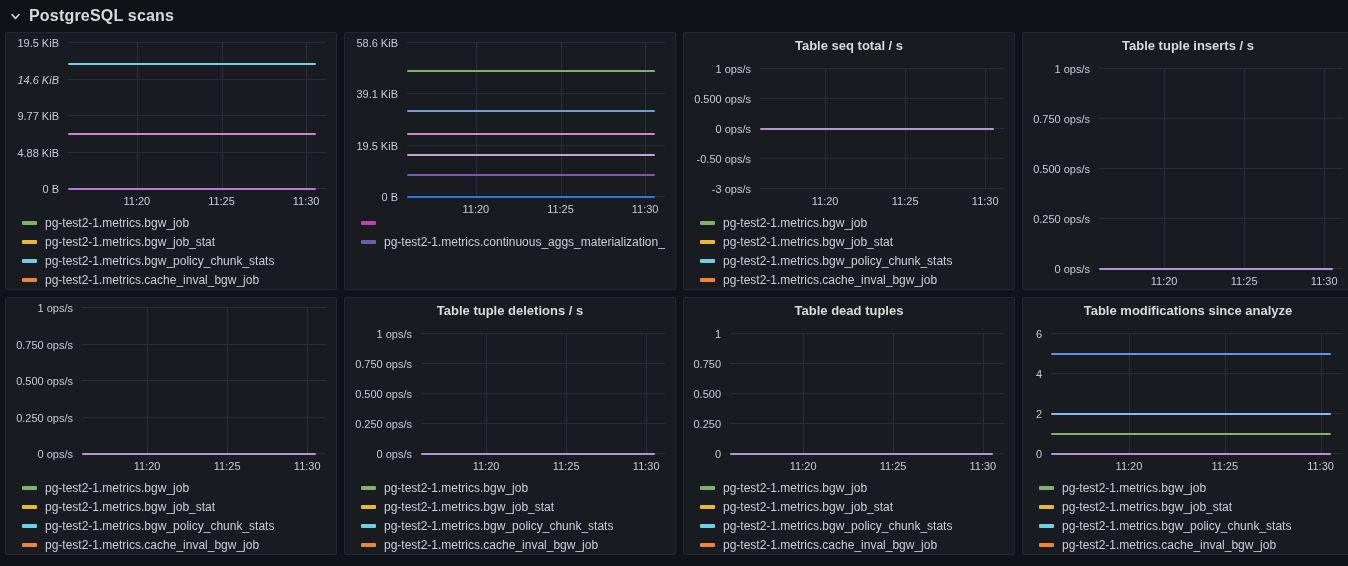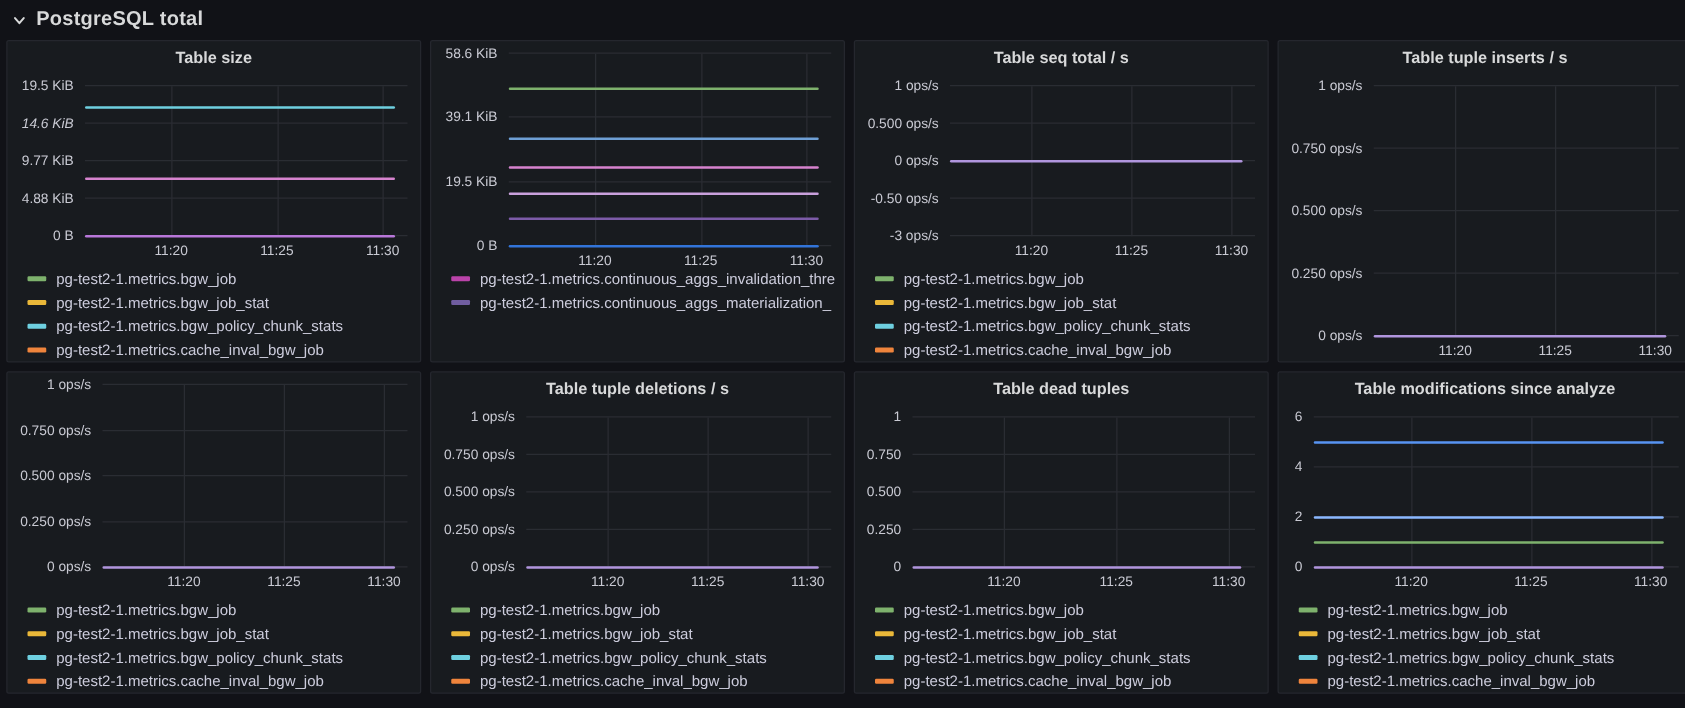--- a/index.html
+++ b/index.html
@@ -85,26 +85,25 @@
 </style>
 </head>
 <body>
 
 <div class="row-header">
   <span class="chev">
     <svg width="11" height="11" viewBox="0 0 11 11">
         <polyline points="2,3.5 5.5,7.5 9,3.5" fill="none" stroke="#d8d9da" stroke-width="1.6" stroke-linecap="round" stroke-linejoin="round"></polyline>
       </svg>
   </span>
-  <span class="row-title">PostgreSQL total</span>
+  <span class="row-title">PostgreSQL scans</span>
 </div>
 
 <div class="grid">
   <section class="panel">
-    <h2 class="panel-title">Table size</h2>
     <div class="chart">
         <div class="yaxis">
           <span class="ytick" style="top: 0%;">19.5 KiB</span>
           <span class="ytick" style="top: 25%; font-style: italic;">14.6 KiB</span>
           <span class="ytick" style="top: 50%;">9.77 KiB</span>
           <span class="ytick" style="top: 75%;">4.88 KiB</span>
           <span class="ytick" style="top: 100%;">0 B</span>
         </div>
         <div class="area">
           <div class="hgrid" style="top: calc(0% - 1px);"></div>
@@ -169,21 +168,20 @@
         </div>
         <div class="xaxis">
           <span class="xtick" style="left: 26.7%;">11:20</span>
           <span class="xtick" style="left: 59.5%;">11:25</span>
           <span class="xtick" style="left: 92.3%;">11:30</span>
         </div>
       </div>
     <div class="legend clipped">
         <div class="legend-item">
           <span class="swatch" style="background: rgb(186, 67, 169);"></span>
-          <span class="lbl">pg-test2-1.metrics.continuous_aggs_invalidation_thre</span>
         </div>
         <div class="legend-item">
           <span class="swatch" style="background: rgb(112, 93, 160);"></span>
           <span class="lbl">pg-test2-1.metrics.continuous_aggs_materialization_</span>
         </div>
       </div>
   </section>
   <section class="panel">
     <h2 class="panel-title">Table seq total / s</h2>
     <div class="chart">

